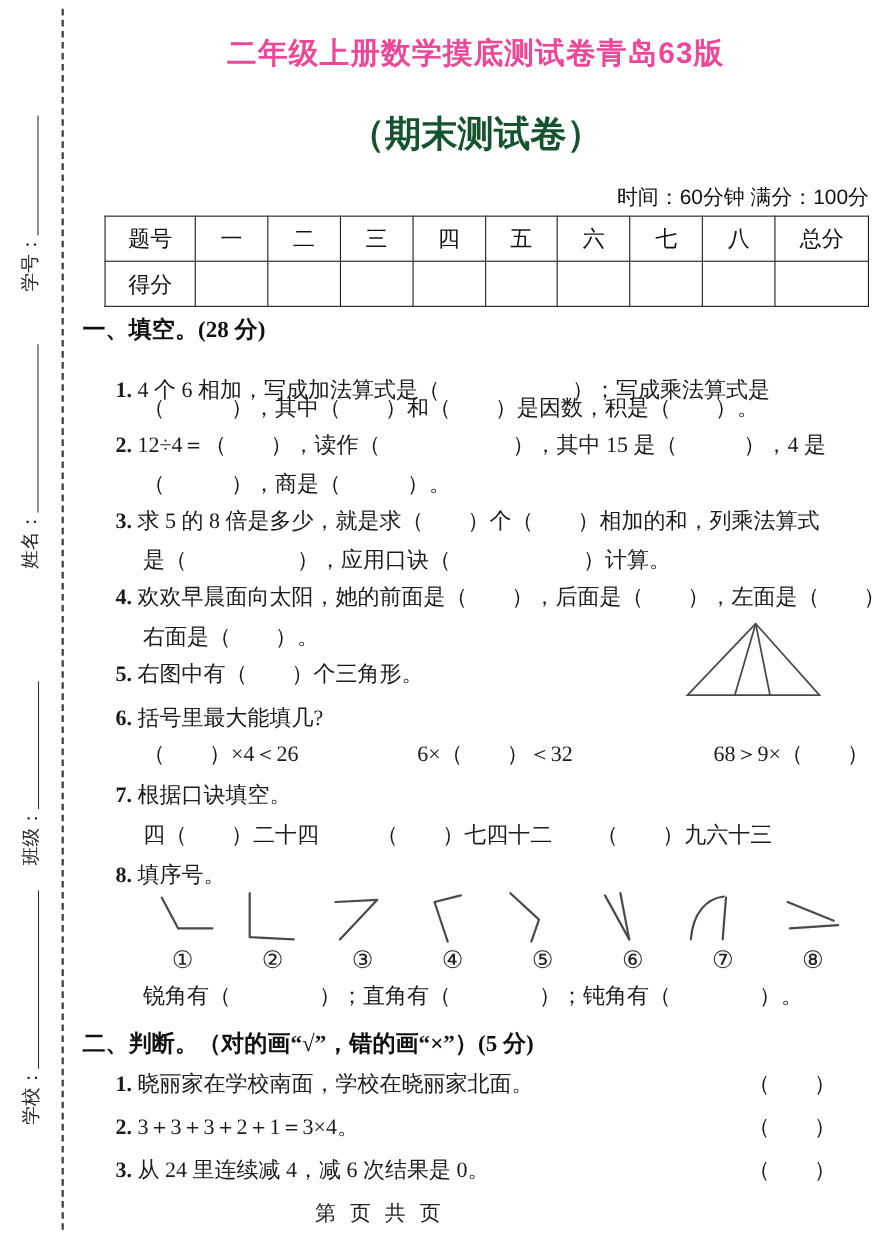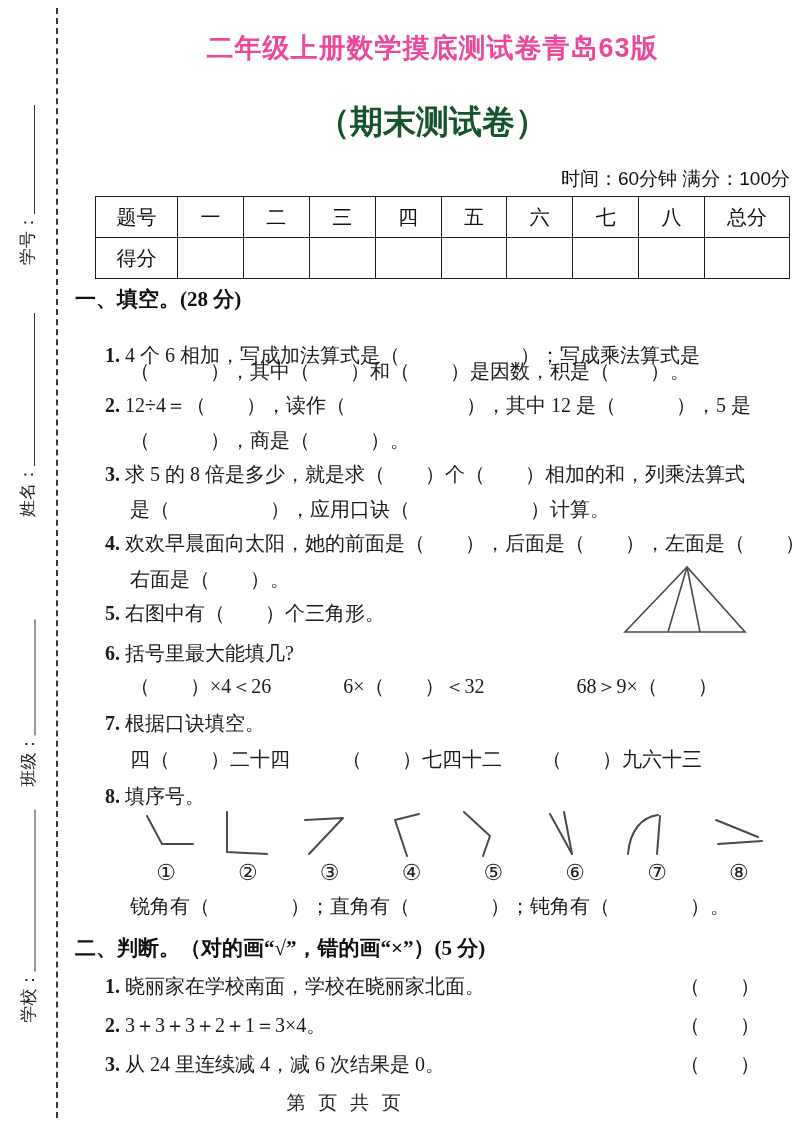--- a/index.html
+++ b/index.html
@@ -126,33 +126,33 @@
         <td class="last"></td>
       </tr>
     </tbody>
       </table>
 
     <div class="sec-head" style="top:285px;">一、填空。(28 分)</div>
 
     <div class="line num-ind" style="top:306px;margin-top:36px;"><b>1.</b> <span>4 个 6 相加，写成加法算式是（　　　　　　）；写成乘法算式是</span></div>
     <div class="line cont-ind" style="top:358px;">（　　　），其中（　　）和（　　）是因数，积是（　　）。</div>
 
-    <div class="line num-ind" style="top:392px;"><b>2.</b> <span>12÷4＝（　　），读作（　　　　　　），其中 12 是（　　　），5 是</span></div>
+    <div class="line num-ind" style="top:392px;"><b>2.</b> <span>12÷4＝（　　），读作（　　　　　　），其中 15 是（　　　），4 是</span></div>
     <div class="line cont-ind" style="top:427px;">（　　　），商是（　　　）。</div>
 
     <div class="line num-ind" style="top:461px;"><b>3.</b> <span>求 5 的 8 倍是多少，就是求（　　）个（　　）相加的和，列乘法算式</span></div>
     <div class="line cont-ind" style="top:496px;">是（　　　　　），应用口诀（　　　　　　）计算。</div>
 
     <div class="line num-ind" style="top:530px;"><b>4.</b> <span>欢欢早晨面向太阳，她的前面是（　　），后面是（　　），左面是（　　），</span></div>
     <div class="line cont-ind" style="top:566px;">右面是（　　）。</div>
 
     <div class="line num-ind" style="top:600px;"><b>5.</b> <span>右图中有（　　）个三角形。</span></div>
 
     <div class="line num-ind" style="top:640px;"><b>6.</b> <span>括号里最大能填几?</span></div>
-    <div class="line expr-row" style="top:673px; padding-left:55px;">
+    <div class="line expr-row" style="top:673px; padding-left:55px;justify-content:space-between;">
       <span>（　　）×4＜26</span>
       <span class="expr2">6×（　　）＜32</span>
       <span class="expr3">68＞9×（　　）</span>
     </div>
 
     <div class="line num-ind" style="top:710px;"><b>7.</b> <span>根据口诀填空。</span></div>
     <div class="line expr-row" style="top:746px; padding-left:55px;">
       <span>四（　　）二十四</span>
       <span class="k2">（　　）七四十二</span>
       <span class="k3">（　　）九六十三</span>

